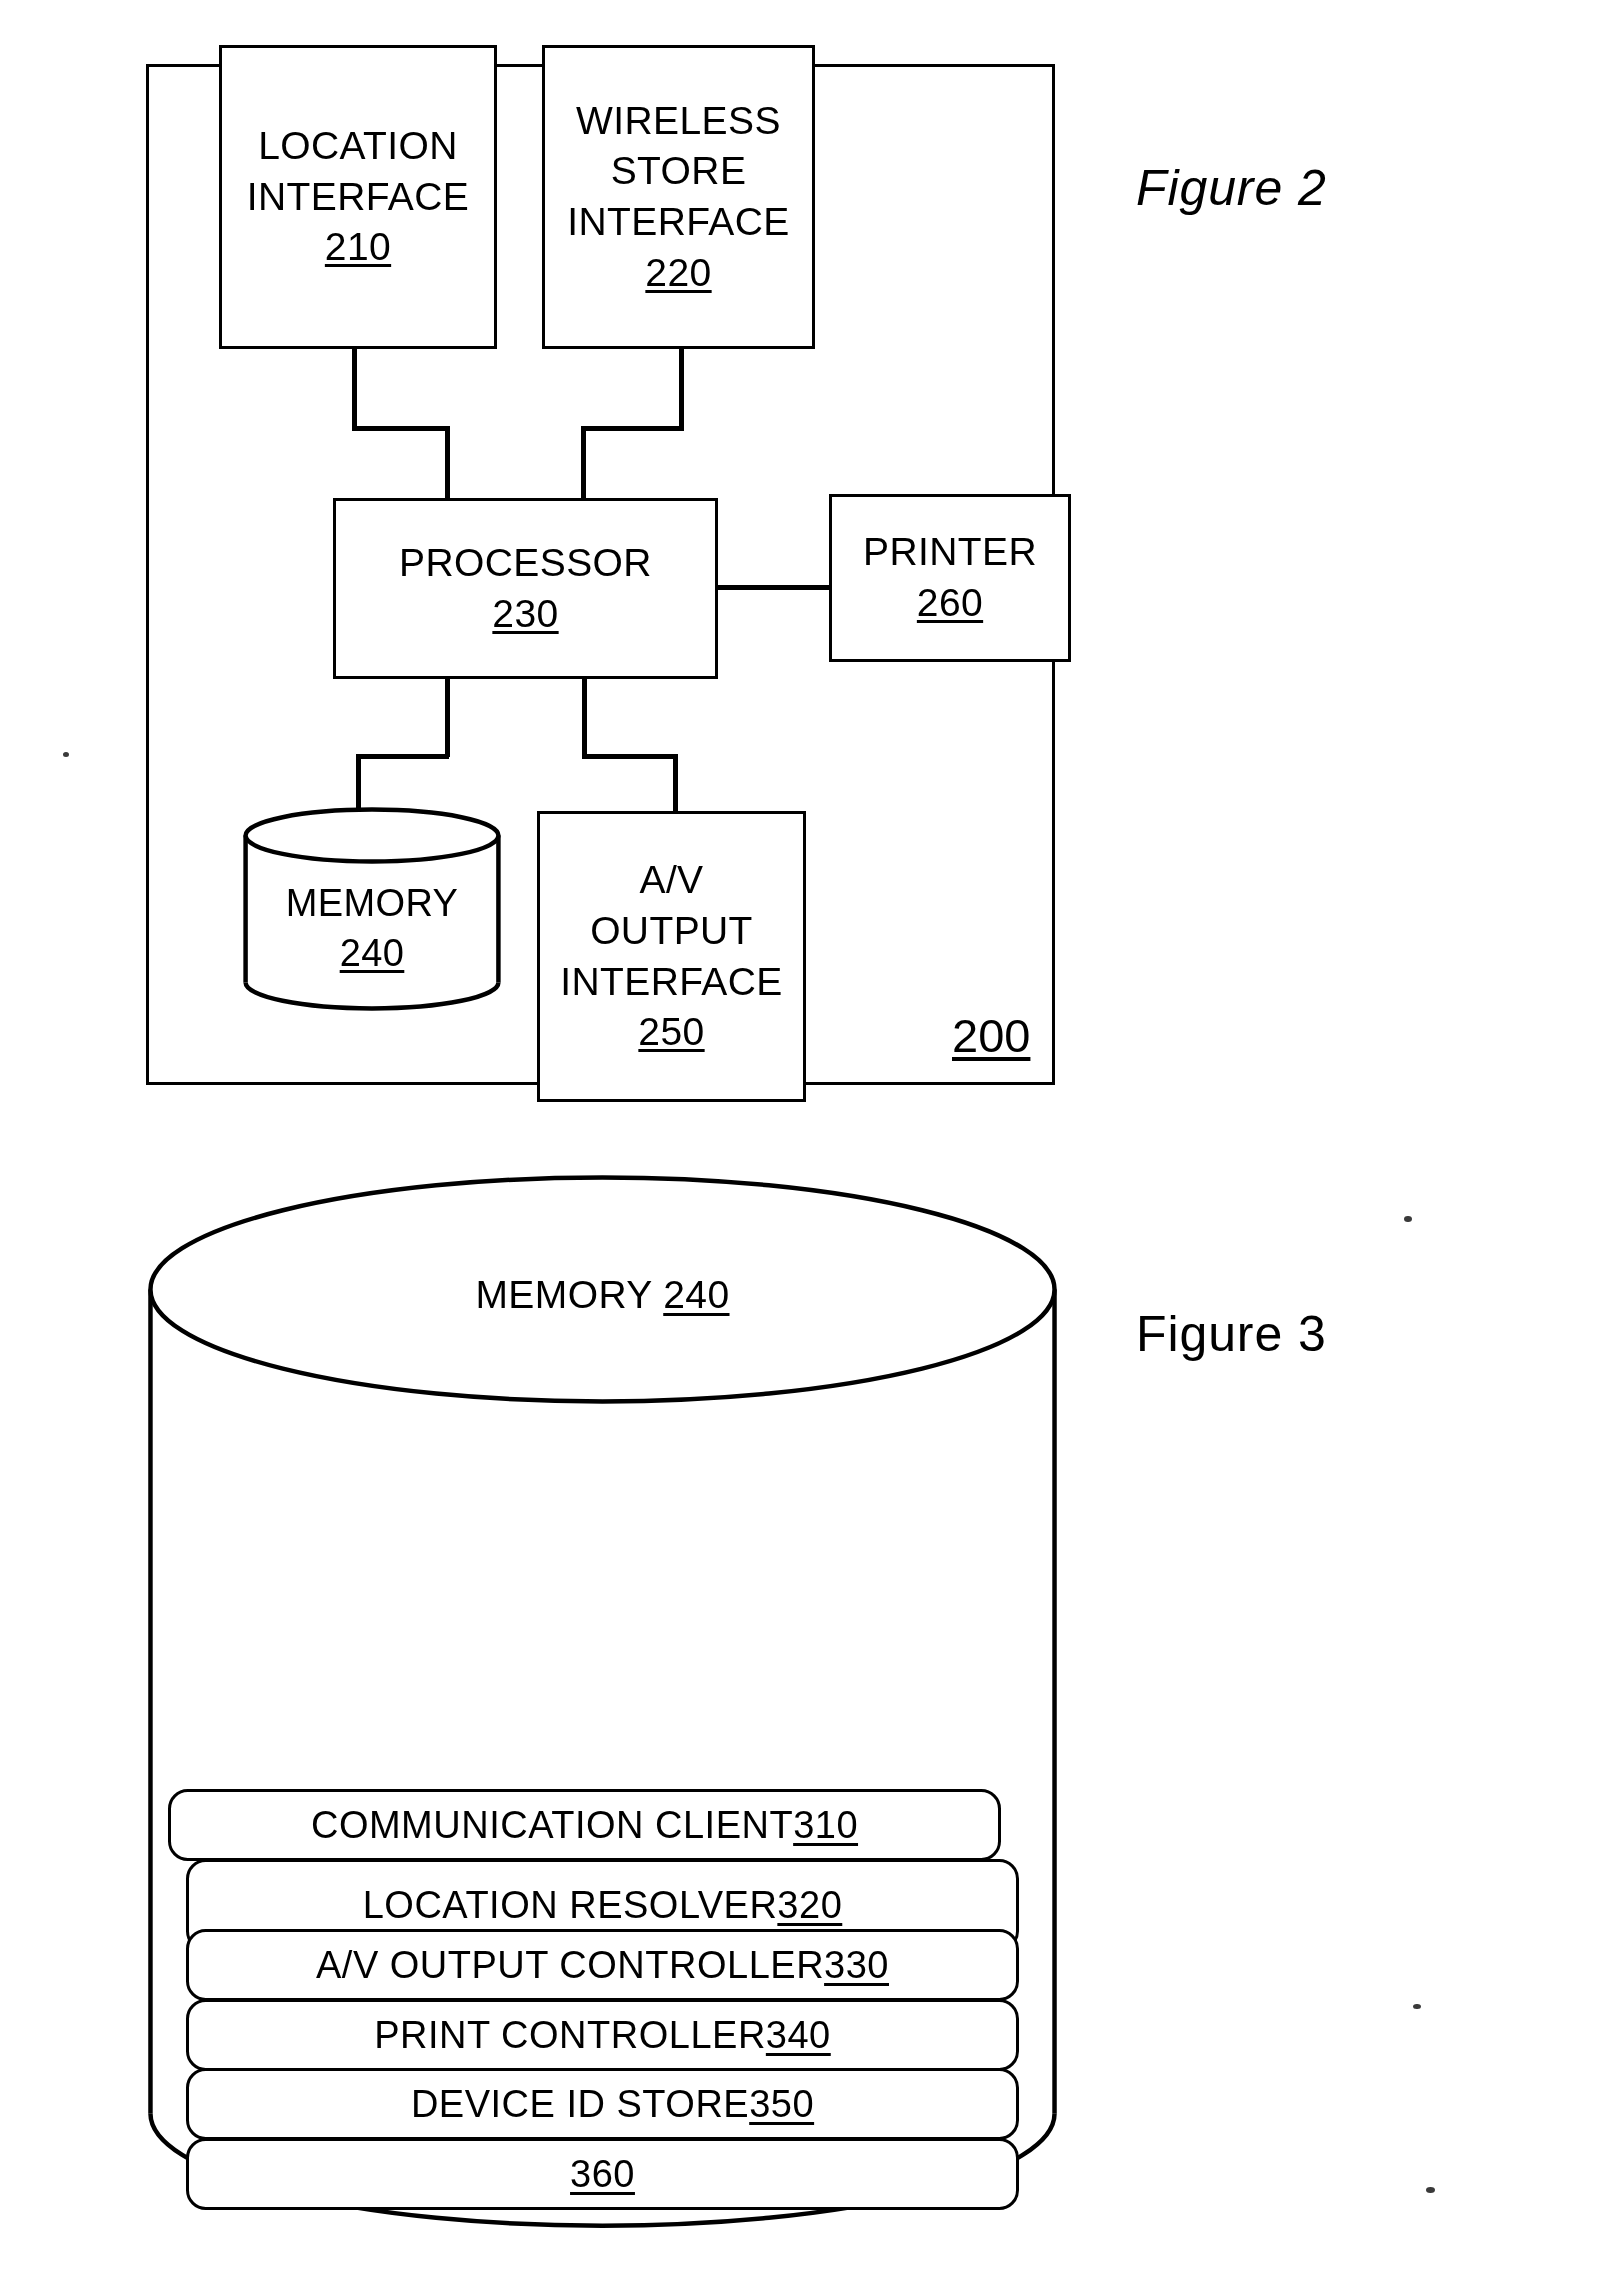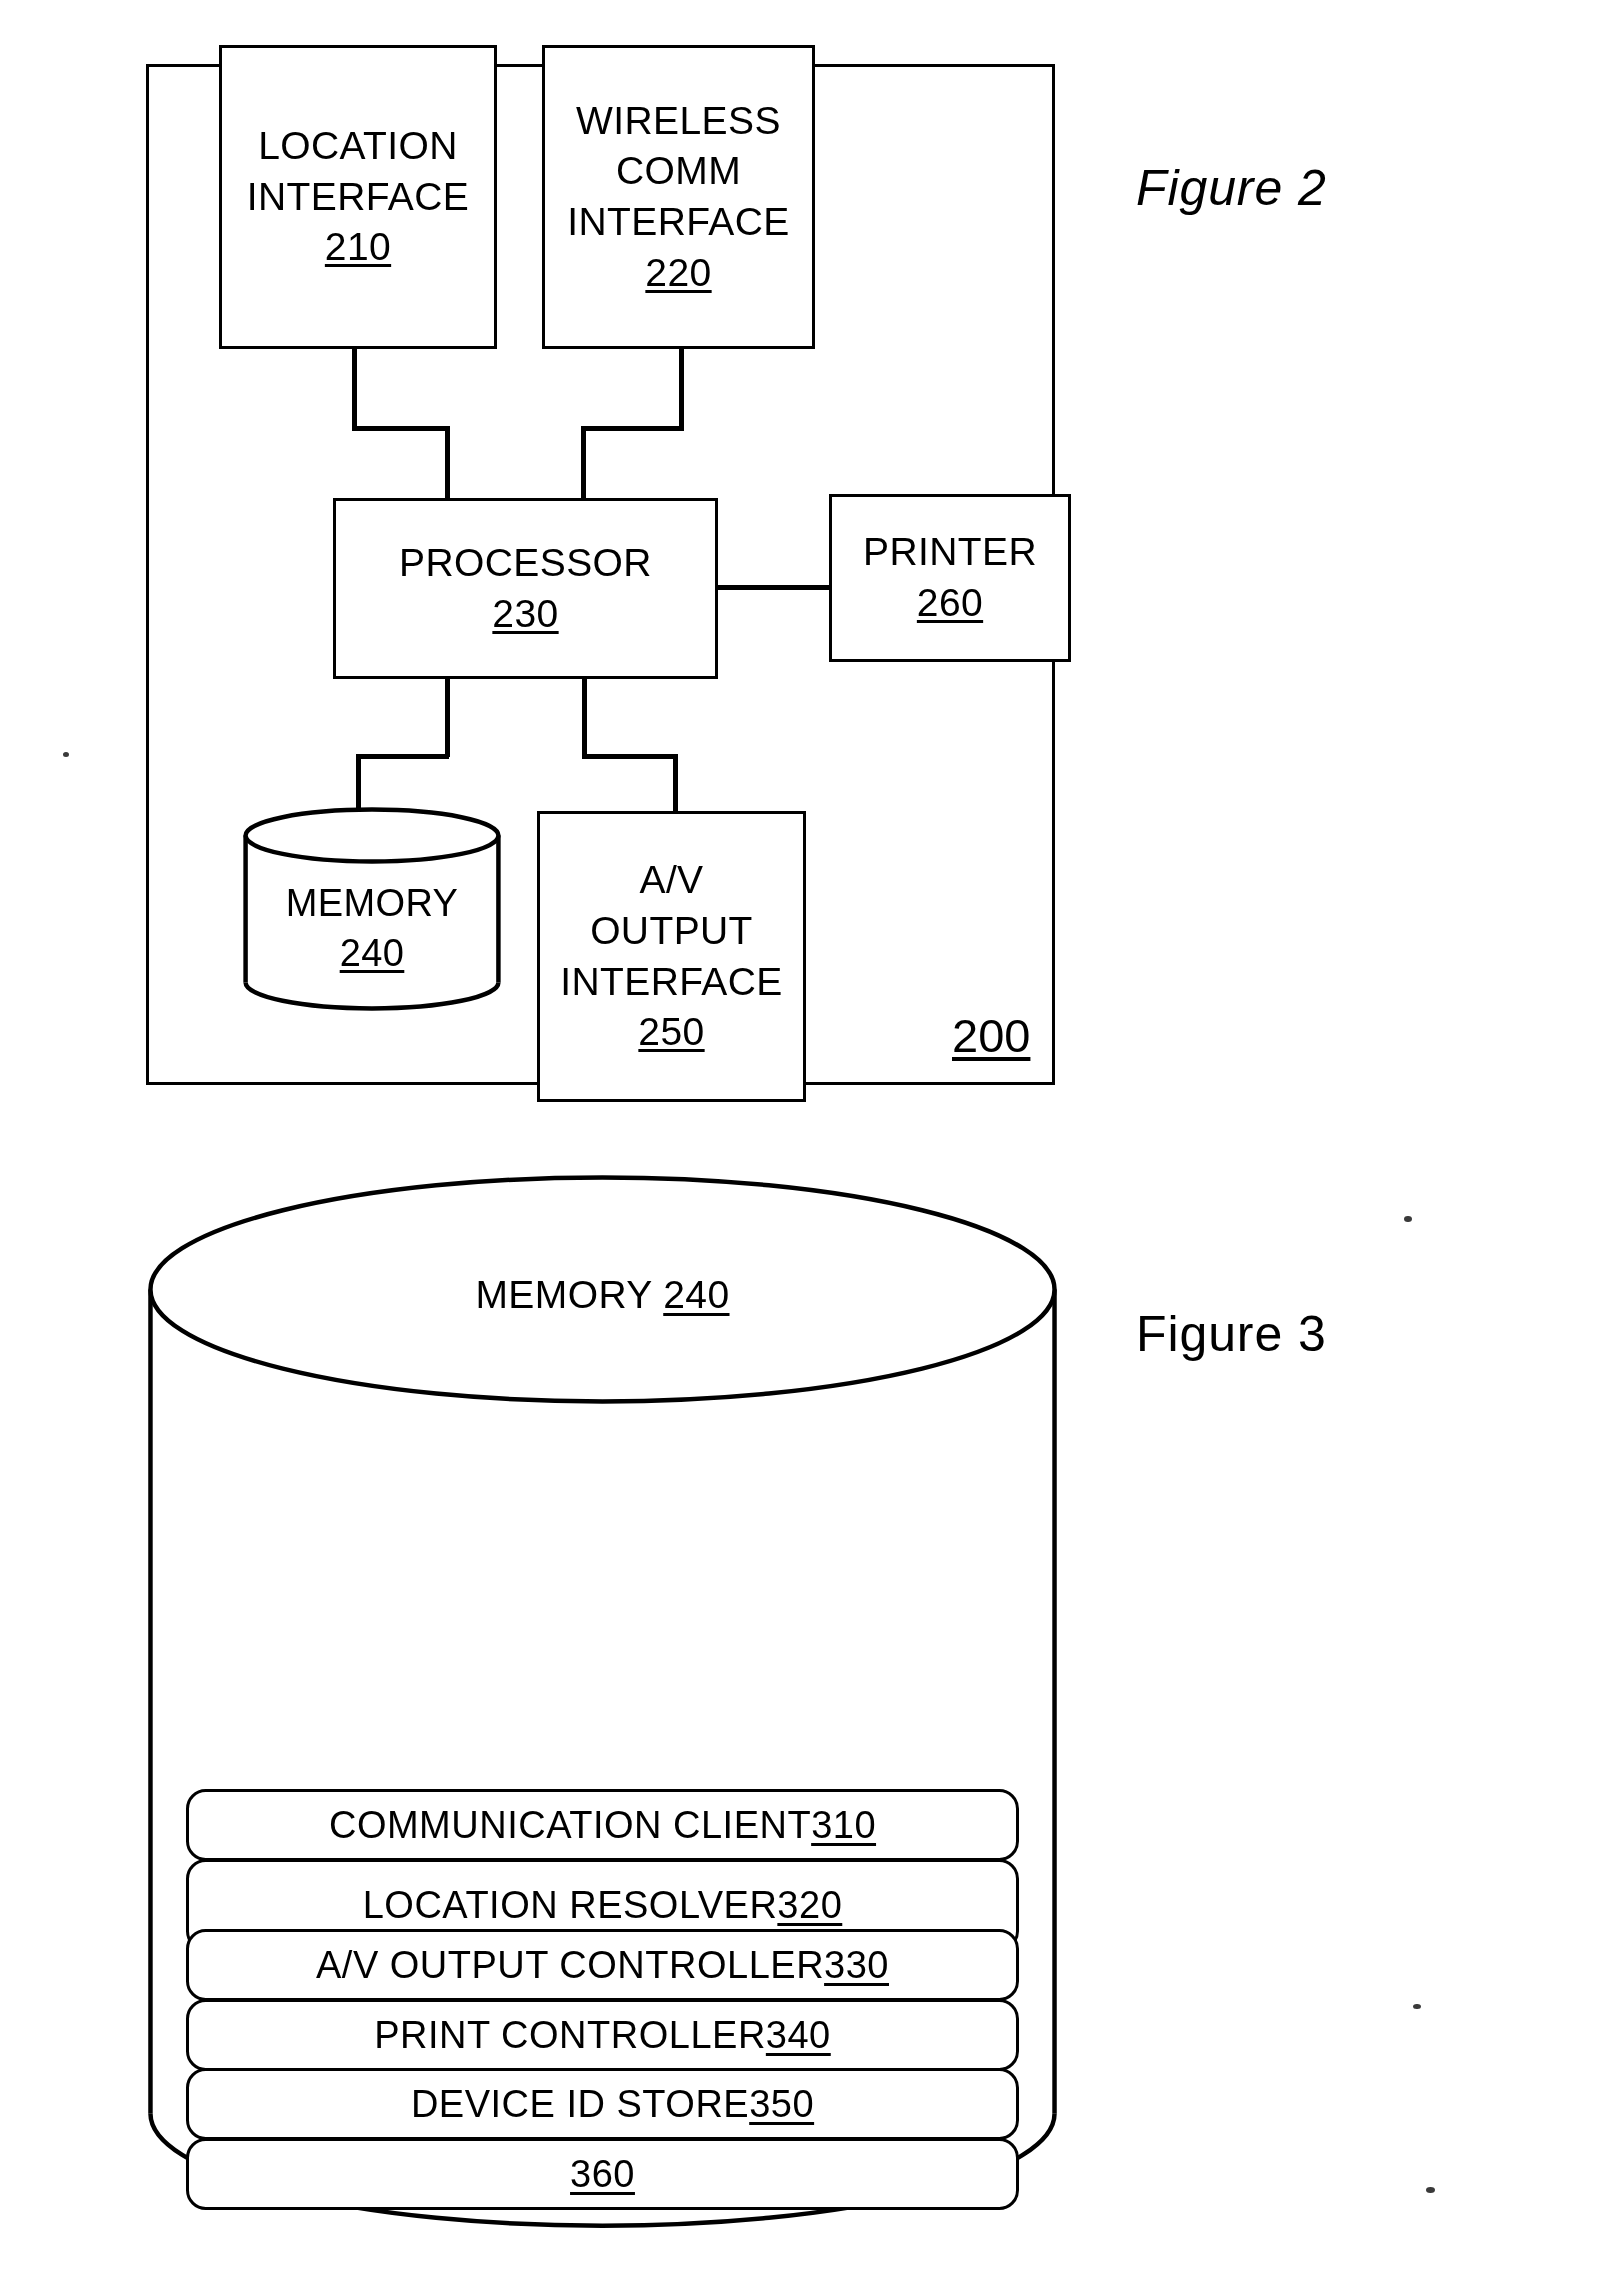--- a/index.html
+++ b/index.html
@@ -134,21 +134,21 @@
     <div class="abs conn" style="left:673px;top:754px;width:4.5px;height:61px;"></div>
 
     <div class="abs blk f2-label" style="left:219px;top:45px;width:278px;height:304px;">
       <span class="ln">LOCATION</span>
       <span class="ln">INTERFACE</span>
       <span class="ln num">210</span>
     </div>
 
     <div class="abs blk f2-label" style="left:542px;top:45px;width:273px;height:304px;">
       <span class="ln">WIRELESS</span>
-      <span class="ln">COMM</span>
+      <span class="ln">STORE</span>
       <span class="ln">INTERFACE</span>
       <span class="ln num">220</span>
     </div>
 
     <div class="abs blk f2-label" style="left:333px;top:498px;width:385px;height:181px;text-align:right;">
       <span class="ln">PROCESSOR</span>
       <span class="ln num">230</span>
     </div>
 
     <div class="abs blk f2-label" style="left:829px;top:494px;width:242px;height:168px;">
@@ -190,21 +190,21 @@
         <ellipse cx="510" cy="140" rx="505" ry="125" stroke="#000" stroke-width="5" fill="#fff"></ellipse>
         <path d="M5,1060 A505,125 0 0 0 1015,1060" stroke="#000" stroke-width="5" fill="none"></path>
       </svg>
     </div>
 
     <div class="mem-title" style="left:146px;top:127px;width:913px;">
       <span>MEMORY</span>
       <span class="num">240</span>
     </div>
 
-    <div class="abs rrow" style="left:186px;top:643px;width:833px;height:72px;">
+    <div class="abs rrow" style="left:168px;top:643px;width:833px;height:72px;">
       <span>COMMUNICATION CLIENT </span>
       <span class="num">310</span>
     </div>
 
     <div class="abs rrow" style="left:186px;top:713px;width:833px;height:92px;">
       <span>LOCATION RESOLVER </span>
       <span class="num">320</span>
     </div>
 
     <div class="abs rrow" style="left:186px;top:783px;width:833px;height:72px;">

